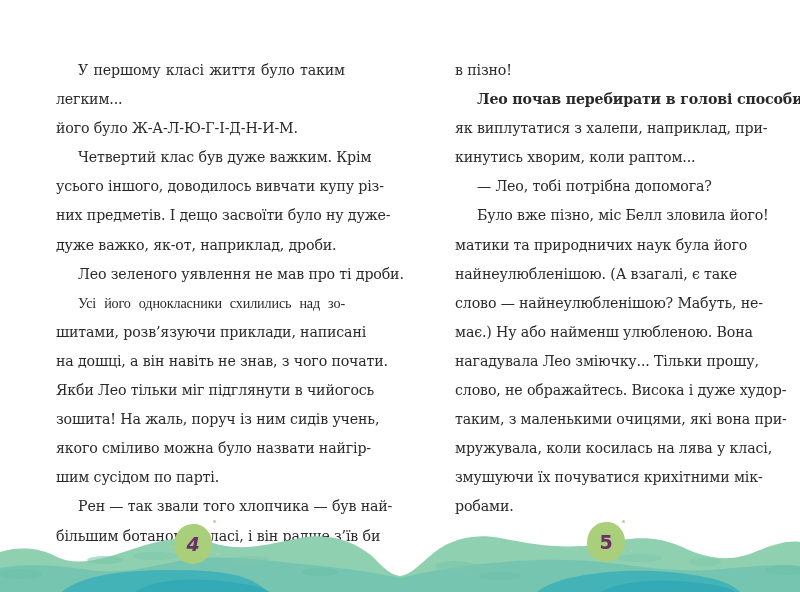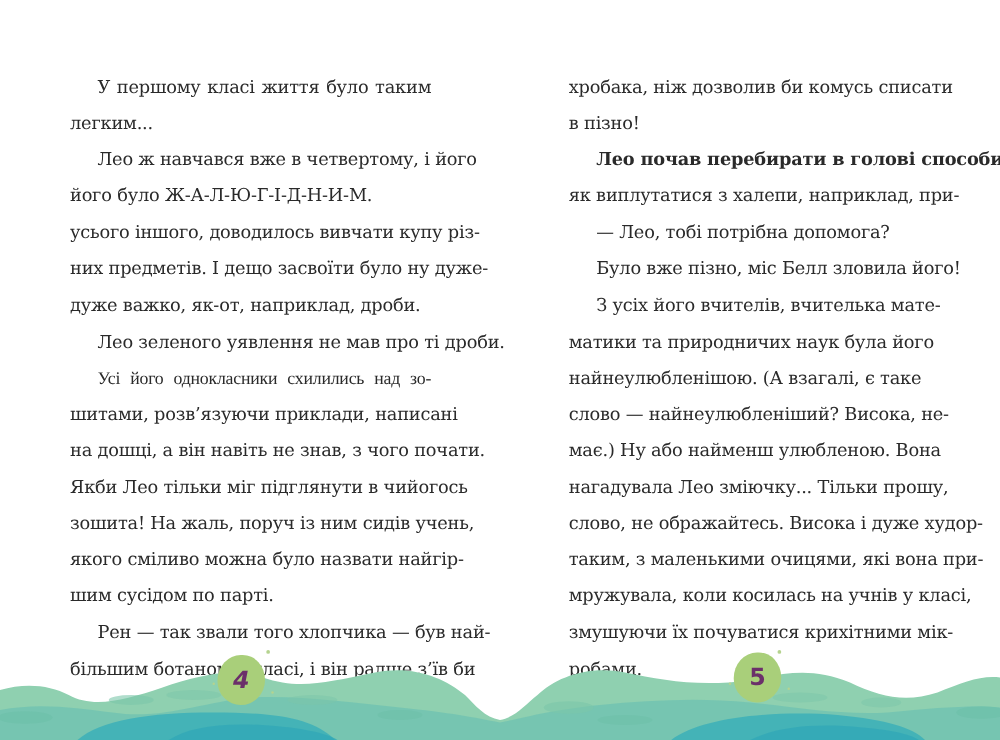--- a/index.html
+++ b/index.html
@@ -51,24 +51,24 @@
 
 <div class="spread">
 
   <div class="page page-left">
     <div class="text-block" id="left-text">
         <div class="para" style="text-indent: 0px;">
           <span class="line" style="padding-left: 22px;">У першому класі життя було таким</span>
           <span class="line last">легким...</span>
         </div>
         <div class="para" style="text-indent: 0px;">
-          <span class="line" style="padding-left: 22px;">Лео ж навчався вже в четвертому, і його</span>
           <span class="line last">його було Ж-А-Л-Ю-Г-І-Д-Н-И-М.</span>
         </div>
         <div class="para" style="text-indent: 0px;">
+          <span class="line" style="padding-left: 22px;">Четвертий клас був дуже важким. Крім</span>
           <span class="line">усього іншого, доводилось вивчати купу різ-</span>
           <span class="line">них предметів. І дещо засвоїти було ну дуже-</span>
           <span class="line last">дуже важко, як-от, наприклад, дроби.</span>
         </div>
         <div class="para" style="text-indent: 0px;">
           <span class="line last" style="padding-left: 22px;">Лео зеленого уявлення не мав про ті дроби.</span>
         </div>
         <div class="para" style="text-indent: 0px;">
           <span class="line" style="padding-left: 22px; font-family: Liberation Serif, serif;">Усі його однокласники схилились над зо-</span>
           <span class="line">шитами, розв’язуючи приклади, написані</span>
@@ -81,43 +81,42 @@
         <div class="para" style="text-indent: 0px;">
           <span class="line" style="padding-left: 22px;">Рен — так звали того хлопчика — був най-</span>
           <span class="line last">більшим ботаном у класі, і він радше з’їв би</span>
         </div>
       </div>
   </div>
 
   <div class="page page-right">
     <div class="text-block" id="right-text">
         <div class="para no-indent" style="text-indent: 0px;">
-          <span class="line">хробака, ніж дозволив би комусь списати</span>
           <span class="line last">в пізно!</span>
         </div>
         <div class="para" style="text-indent: 0px;">
           <span class="line" style="padding-left: 22px; font-weight: bold;">Лео почав перебирати в голові способи,</span>
           <span class="line">як виплутатися з халепи, наприклад, при-</span>
+          <span class="line last">кинутись хворим, коли раптом...</span>
         </div>
         <div class="para" style="text-indent: 0px;">
           <span class="line last" style="padding-left: 22px;">— Лео, тобі потрібна допомога?</span>
         </div>
         <div class="para" style="text-indent: 0px;">
           <span class="line last" style="padding-left: 22px;">Було вже пізно, міс Белл зловила його!</span>
         </div>
         <div class="para" style="text-indent: 0px;">
-          <span class="line" style="padding-left: 22px;">З усіх його вчителів, вчителька мате-</span>
           <span class="line">матики та природничих наук була його</span>
           <span class="line">найнеулюбленішою. (А взагалі, є таке</span>
-          <span class="line">слово — найнеулюбленіший? Висока, не-</span>
+          <span class="line">слово — найнеулюбленішою? Мабуть, не-</span>
           <span class="line">має.) Ну або найменш улюбленою. Вона</span>
           <span class="line">нагадувала Лео змiючку... Тільки прошу,</span>
           <span class="line">слово, не ображайтесь. Висока і дуже худор-</span>
           <span class="line">таким, з маленькими очицями, які вона при-</span>
-          <span class="line">мружувала, коли косилась на учнів у класі,</span>
+          <span class="line">мружувала, коли косилась на лява у класі,</span>
           <span class="line">змушуючи їх почуватися крихітними мік-</span>
           <span class="line last">робами.</span>
         </div>
       </div>
   </div>
 
   <svg class="waves" viewBox="0 0 800 80" preserveAspectRatio="none" xmlns="http://www.w3.org/2000/svg">
 
     <path d="M0,40 C20,34 40,36 55,44 C75,55 100,48 130,38 C160,28 185,22 210,30 C240,40 260,34 300,26 C330,20 355,30 372,44 C380,52 388,62 400,64 C412,62 420,52 430,44 C445,30 470,20 500,26 C530,32 560,38 600,32 C630,26 650,22 680,34 C705,46 725,50 750,42 C770,34 785,28 800,30 L800,80 L0,80 Z" fill="#8fd0b0"></path>
 

